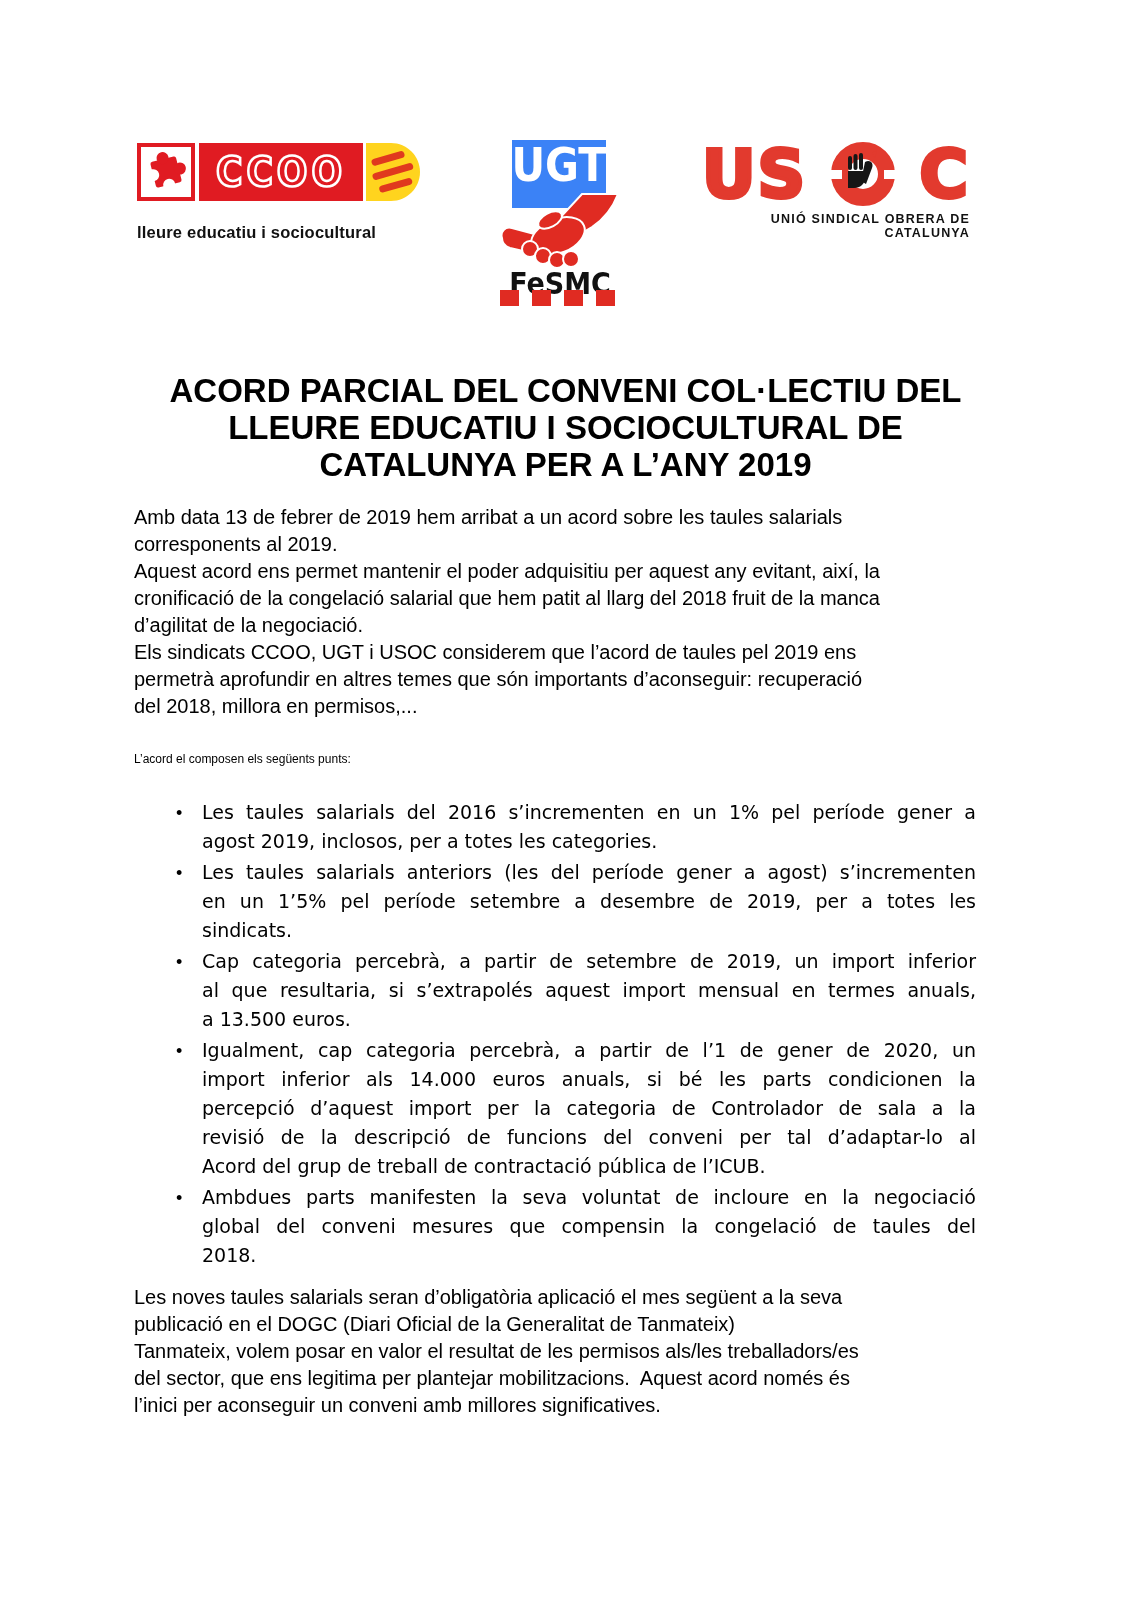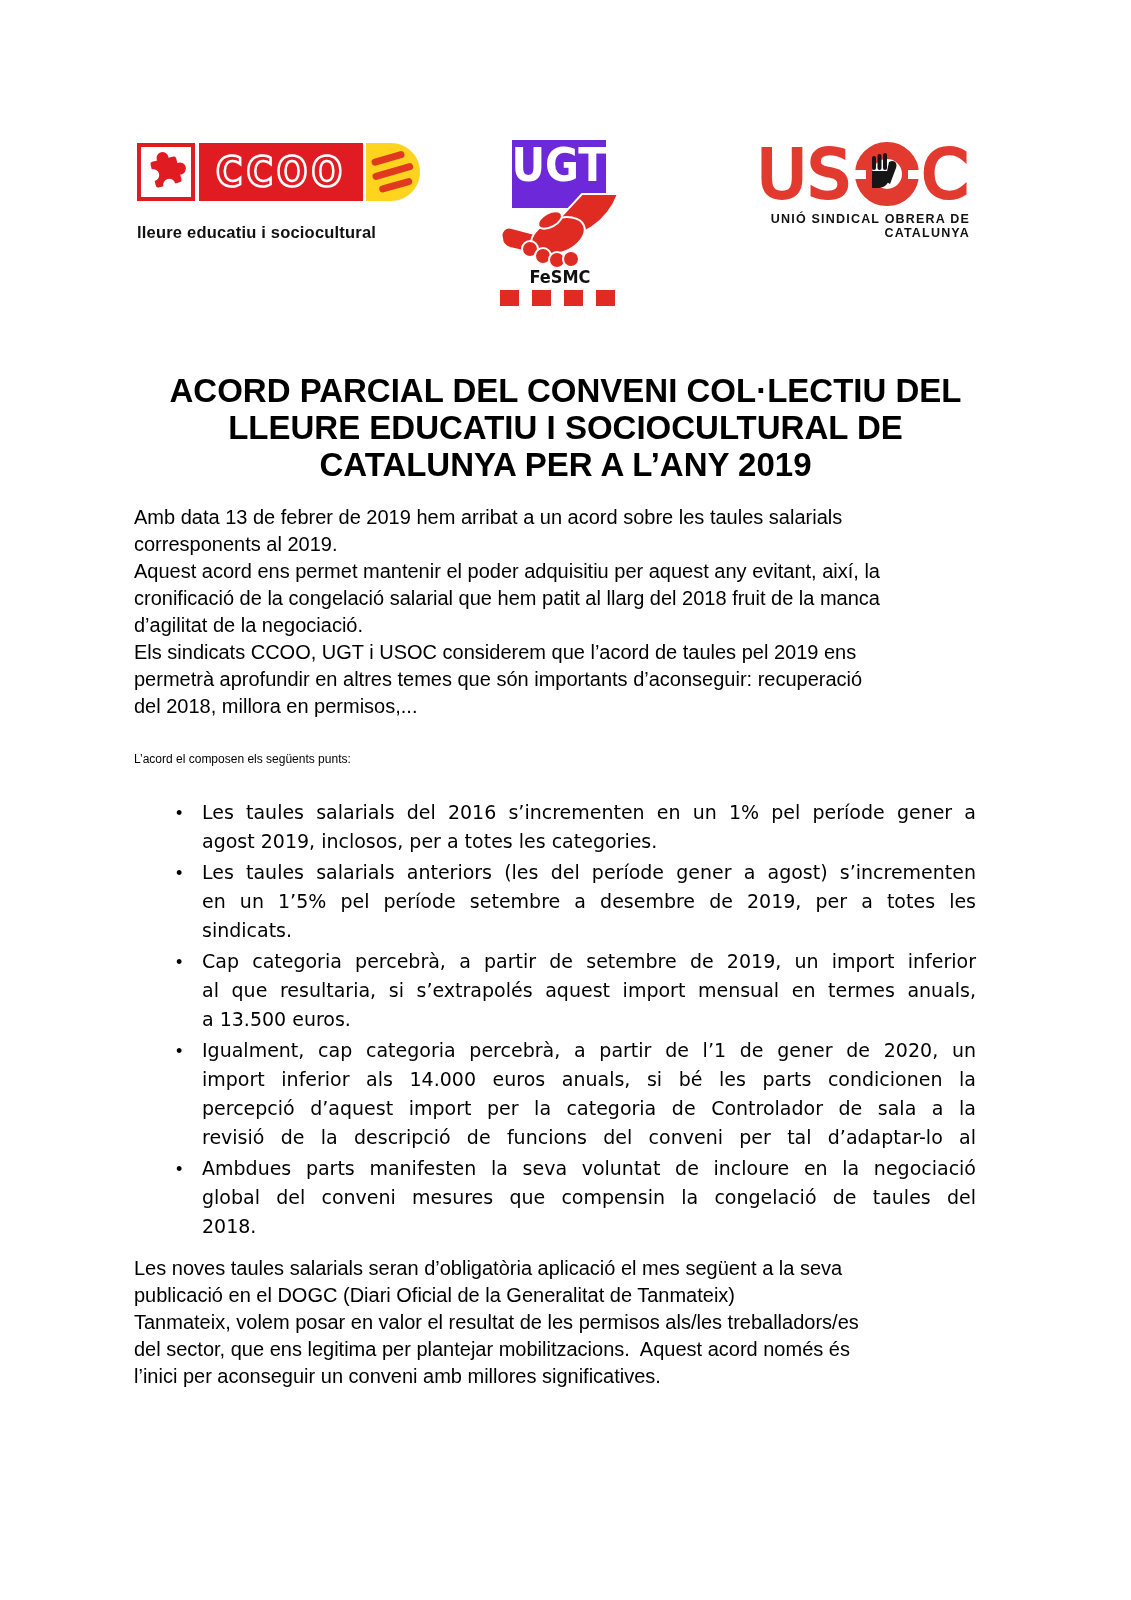--- a/index.html
+++ b/index.html
@@ -16,35 +16,35 @@
               display:flex;align-items:center;justify-content:center;margin-right:4px;}
   .ccoo-word{width:164px;height:58px;background:#e01b22;display:flex;align-items:center;
              justify-content:center;margin-right:3px;
              font-family:"DejaVu Sans",sans-serif;font-stretch:condensed;font-weight:bold;
              font-size:40px;letter-spacing:4px;color:transparent;-webkit-text-stroke:2.5px #fff;}
   @supports not (-webkit-text-stroke:1px #fff){.ccoo-word{color:#fff;}}
   .ccoo-tagline{margin-top:6px;font-weight:bold;font-size:16.5px;letter-spacing:0.2px;color:#111;}
 
   
   .ugt{position:absolute;left:498px;top:140px;width:124px;height:166px;}
-  .ugt-box{position:absolute;left:14px;top:0;width:94px;height:68px;background:#6d28d9;
+  .ugt-box{position:absolute;left:14px;top:0;width:94px;height:68px;background:#3b82f6;
            display:flex;align-items:flex-start;justify-content:center;
            font-family:"DejaVu Sans",sans-serif;font-stretch:condensed;font-weight:bold;
            font-size:46px;line-height:50px;color:#fff;}
   .handshake{position:absolute;left:0;top:52px;}
   .fesmc{position:absolute;left:0;top:126px;width:124px;text-align:center;
          font-family:"DejaVu Sans",sans-serif;font-stretch:condensed;
-         font-weight:bold;font-size:18px;color:#111;}
+         font-weight:bold;font-size:30px;color:#111;}
   .squares{position:absolute;left:2px;top:150px;display:flex;gap:13px;}
   .squares i{display:block;width:19px;height:16px;background:#e02b22;}
 
   
   .usoc{position:absolute;left:702px;top:140px;width:268px;}
-  .usoc-word{display:flex;align-items:center;justify-content:flex-end;gap:3px;height:68px;
-             font-family:"DejaVu Sans",sans-serif;font-weight:normal;font-size:66px;
+  .usoc-word{display:flex;align-items:center;justify-content:space-between;gap:3px;height:68px;
+             font-family:"DejaVu Sans",sans-serif;font-weight:bold;font-size:66px;
              color:#e23a2e;-webkit-text-stroke:4px #e23a2e;letter-spacing:2px;}
   .usoc-o{position:relative;width:64px;height:64px;flex:0 0 64px;}
   .usoc-o .ring{position:absolute;left:0;top:0;width:30px;height:30px;border:17px solid #e23a2e;
                 border-radius:50%;}
   .usoc-o .cut{position:absolute;width:13px;height:9px;background:#fff;top:28px;}
   .usoc-o .cut.l{left:-2px;} .usoc-o .cut.r{right:-2px;}
   .usoc-o svg{position:absolute;left:13px;top:8px;}
   .usoc-tagline{margin-top:4px;text-align:right;font-weight:bold;font-size:12.5px;
                 letter-spacing:1.2px;color:#111;}
 
@@ -179,20 +179,21 @@
       <li>
         <div class="ln j">Cap categoria percebrà, a partir de setembre de 2019, un import inferior</div>
         <div class="ln j">al que resultaria, si s’extrapolés aquest import mensual en termes anuals,</div>
         <div class="ln">a 13.500 euros.</div>
       </li>
       <li>
         <div class="ln j">Igualment, cap categoria percebrà, a partir de l’1 de gener de 2020, un</div>
         <div class="ln j">import inferior als 14.000 euros anuals, si bé les parts condicionen la</div>
         <div class="ln j">percepció d’aquest import per la categoria de Controlador de sala a la</div>
         <div class="ln j">revisió de la descripció de funcions del conveni per tal d’adaptar-lo al</div>
+        <div class="ln">Acord del grup de treball de contractació pública de l’ICUB.</div>
       </li>
       <li>
         <div class="ln j">Ambdues parts manifesten la seva voluntat de incloure en la negociació</div>
         <div class="ln j">global del conveni mesures que compensin la congelació de taules del</div>
         <div class="ln">2018.</div>
       </li>
     </ul>
 
     <div class="para closing">
       <div class="ln">Les noves taules salarials seran d’obligatòria aplicació el mes següent a la seva</div>

